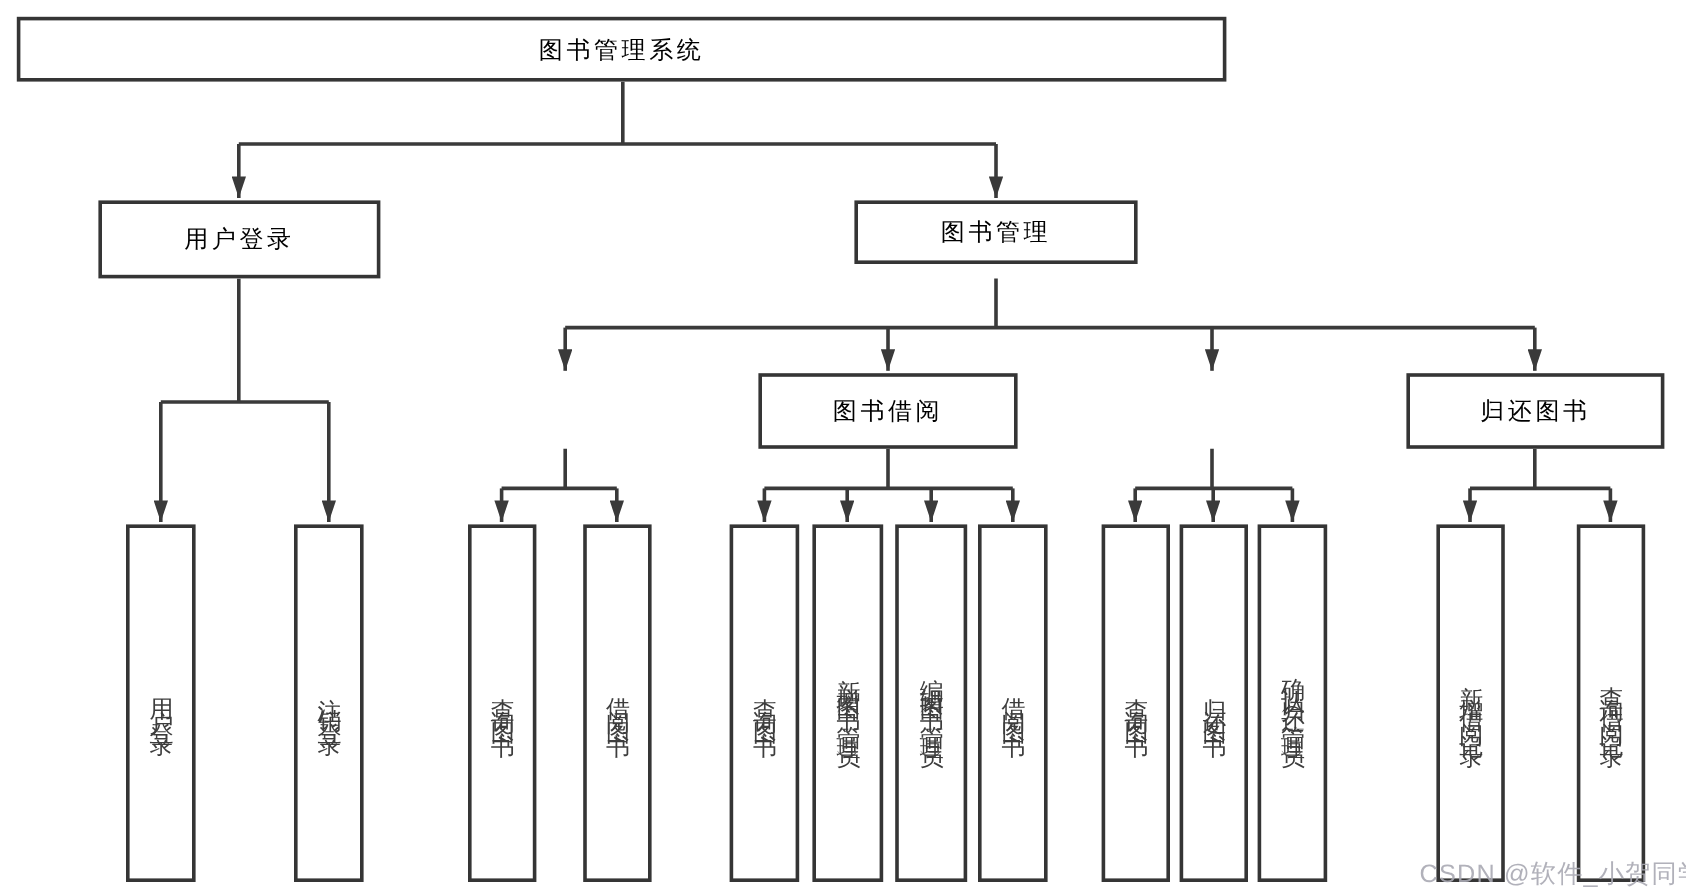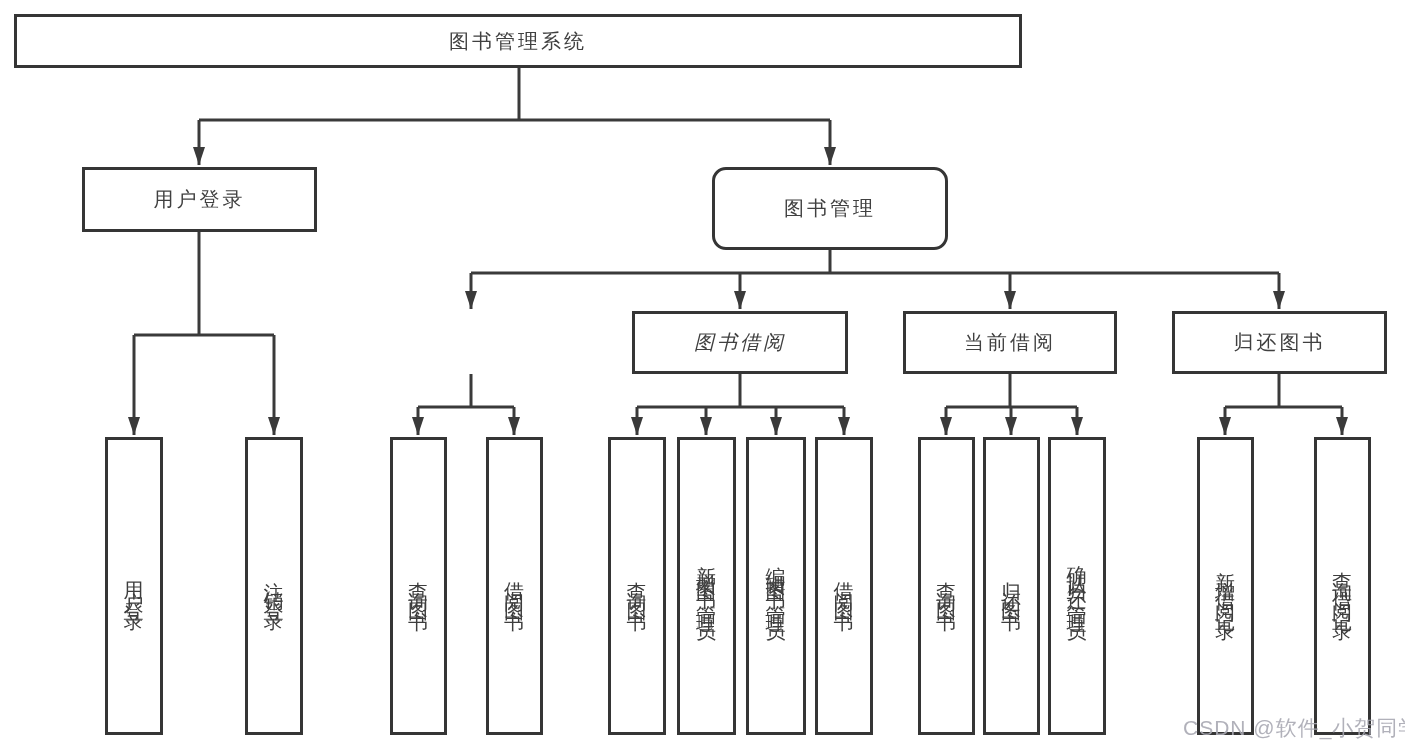--- a/index.html
+++ b/index.html
@@ -17,21 +17,21 @@
     box-sizing:border-box;
     border:3px solid #353535;
     background:#ffffff;
     display:flex; align-items:center; justify-content:center;
     z-index:2;
   }
   .hlabel {
     font-size:20px;
     letter-spacing:3px;
     white-space:nowrap;
-    color:#404040;
+    color:#000000;
   }
   .vtext {
     writing-mode:vertical-rl;
     text-orientation:upright;
     font-size:20px;
     letter-spacing:10px;
     line-height:1;
     color:#3d3d3d;
     white-space:nowrap;
   }
@@ -42,23 +42,23 @@
     font-size:21px;
     color:rgba(168,168,178,0.9);
     letter-spacing:1px;
     white-space:nowrap;
     z-index:5;
   }
 
   
   .n-root   { left:14px;  top:14px;  width:1008px; height:54px; }
   .n-l2a    { left:82px;  top:167px; width:235px;  height:65px; }
-  .n-l2b    { left:712px; top:167px; width:236px;  height:83px;border-radius:14px; }
+  .n-l2b    { left:712px; top:167px; width:236px;  height:53px; }
   .n-l3a    { left:363px; top:311px; width:217px;  height:63px; }
-  .n-l3b    { left:632px; top:311px; width:216px;  height:63px;font-style:italic; }
+  .n-l3b    { left:632px; top:311px; width:216px;  height:63px; }
   .n-l3c    { left:903px; top:311px; width:214px;  height:63px; }
   .n-l3d    { left:1172px;top:311px; width:215px;  height:63px; }
   .leaf     { top:437px; height:298px; }
   .n-a1 { left:105px;  width:58px; }
   .n-a2 { left:245px;  width:58px; }
   .n-b1 { left:390px;  width:57px; }
   .n-b2 { left:486px;  width:57px; }
   .n-c1 { left:608px;  width:58px; }
   .n-c2 { left:677px;  width:59px; }
   .n-c3 { left:746px;  width:60px; }
@@ -124,23 +124,20 @@
   <div class="node n-l2a">
     <span class="hlabel">用户登录</span>
   </div>
   <div class="node n-l2b">
     <span class="hlabel">图书管理</span>
   </div>
 
   <div class="node n-l3b">
     <span class="hlabel">图书借阅</span>
   </div>
-  <div class="node n-l3c">
-    <span class="hlabel">当前借阅</span>
-  </div>
   <div class="node n-l3d">
     <span class="hlabel">归还图书</span>
   </div>
 
   <div class="node leaf n-a1">
     <span class="vtext">用户登录</span>
   </div>
   <div class="node leaf n-a2">
     <span class="vtext">注销登录</span>
   </div>

